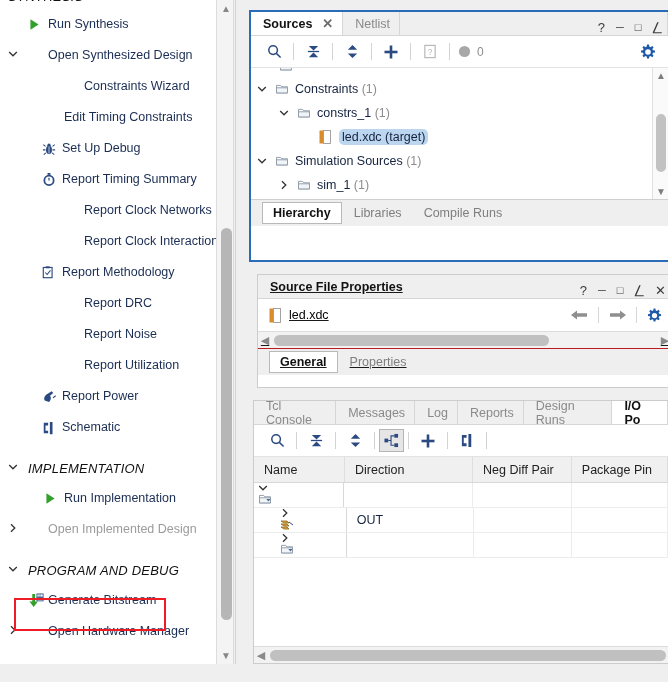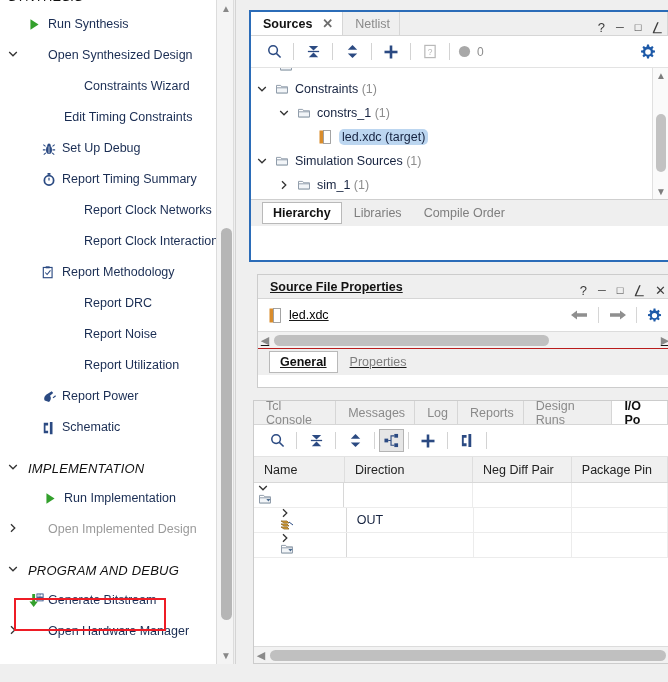--- a/index.html
+++ b/index.html
@@ -333,21 +333,21 @@
         <div class="vsb">
         <div class="a up">▲</div>
         <div class="thumb" style="top:46px;height:58px;"></div>
         <div class="a dn">▼</div>
       </div>
     </div>
 
     <div class="btabs">
       <div class="btab active"><span>Hierarchy</span></div>
       <div class="btab"><span>Libraries</span></div>
-      <div class="btab"><span>Compile Order</span></div>
+      <div class="btab"><span>Compile Runs</span></div>
     </div>
   </div>
 
   <div class="panel" id="props-panel" style="left:257px; top:274px; width:415px; height:114px; border:1px solid #cccccc; border-right:none;text-decoration:underline;">
 
     <div class="panel-hdr" style="background:#efefef;">
       <div class="ptab active" style="border-right:none; background:transparent;">
         <span>Source File Properties</span>
       </div>
       <div class="ptab-filler" style="border-right:none;"></div>

